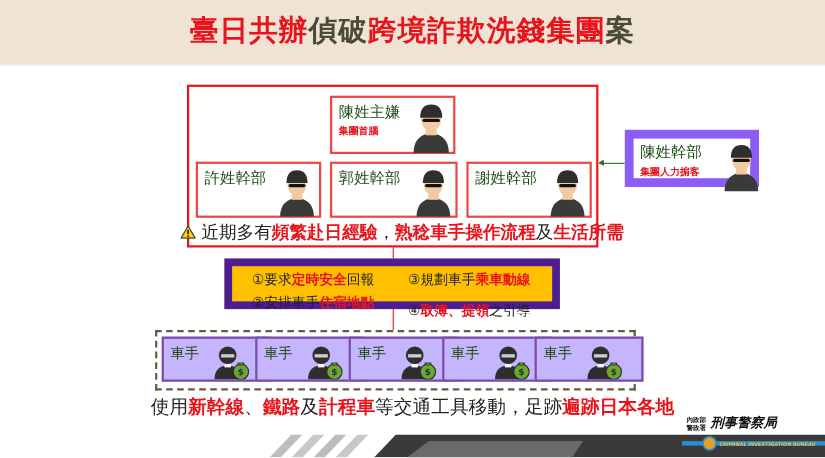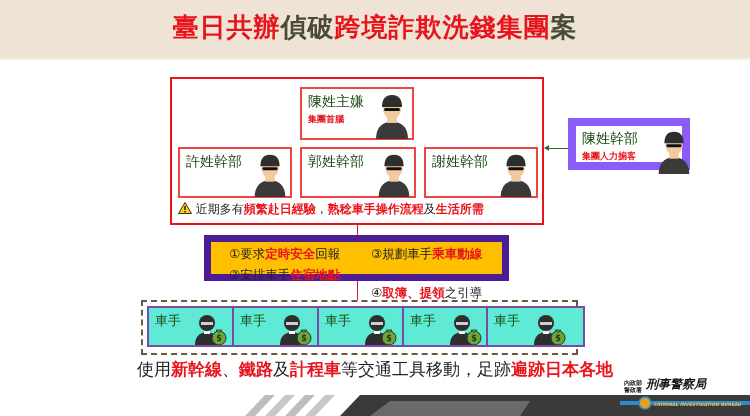--- a/index.html
+++ b/index.html
@@ -6,31 +6,31 @@
   body { width:750px; height:416px; position:relative; overflow:hidden; background:#ffffff; font-family:"DejaVu Sans", sans-serif; }
   .header { position:absolute; left:0; top:0; width:750px; height:58px; background:#efe3d6; border-bottom:2px solid #f6efe8; }
   .title { position:absolute; left:0; top:10px; width:750px; text-align:center; font-size:26px; font-weight:bold; letter-spacing:1px; }
   .title .r { color:#e8141c; }
   .title .d { color:#4a4a38; }
   .red-box { position:absolute; left:170px; top:77px; width:374px; height:148px; border:2px solid #e8141c; box-sizing:border-box; }
   .person-box { position:absolute; background:#fff; border:2px solid #ef4444; box-sizing:border-box; }
   .p-name { position:absolute; left:6px; top:4px; font-size:14px; color:#1c4a14; white-space:nowrap; }
   .p-role { position:absolute; left:6px; top:24px; font-size:9px; font-weight:bold; color:#e8141c; white-space:nowrap; }
   .avatar { position:absolute; }
-  .warn-line { position:absolute; left:178px; top:201px; font-size:12px; color:#222; white-space:nowrap; }
+  .warn-line { position:absolute; left:164px; top:201px; font-size:16px; color:#222; white-space:nowrap; }
   .warn-line .r { color:#e8141c; font-weight:bold; }
   .green-box { position:absolute; left:568px; top:118px; width:122px; height:52px; border:8px solid #8b5cf6; box-sizing:border-box; background:#fff; }
   .vline { position:absolute; background:#e8141c; width:1px; }
   .hline-green { position:absolute; left:545px; top:148px; width:23px; height:1px; background:#2a6e2a; }
   .arrow-green { position:absolute; left:544px; top:145px; width:0; height:0; border-top:3px solid transparent; border-bottom:3px solid transparent; border-right:5px solid #2a6e2a; }
   .yellow-box { position:absolute; left:204px; top:235px; width:305px; height:46px; background:#ffc000; border:7px solid #4c1d95; box-sizing:border-box; }
   .y-item { position:absolute; font-size:12.5px; color:#222; white-space:nowrap; }
   .y-item .r { color:#e8141c; font-weight:bold; }
   .dash-box { position:absolute; left:141px; top:300px; width:437px; height:55px; border:2px dashed #6a5840; box-sizing:border-box; }
-  .driver-box { position:absolute; top:306px; width:99px; height:41px; border:2px solid #7a4aa8; box-sizing:border-box; background:#5eead4; }
+  .driver-box { position:absolute; top:306px; width:99px; height:41px; border:2px solid #7a4aa8; box-sizing:border-box; background:#c4b5fd; }
   .d-name { position:absolute; left:6px; top:4px; font-size:13px; color:#1c4a14; }
   .bottom-line { position:absolute; left:0; top:358px; width:750px; text-align:center; font-size:17px; color:#222; white-space:nowrap; }
   .bottom-line .r { color:#e8141c; font-weight:bold; }
   .stripes { position:absolute; left:230px; top:395px; width:520px; height:21px; overflow:hidden; }
   .logo { position:absolute; left:620px; top:375px; width:130px; height:41px; }
 </style>
 </head>
 <body>
 
 <div class="header"></div>
@@ -112,21 +112,21 @@
 <div class="yellow-box">
   <div class="y-item" style="left:18px;top:4px;">
     <span>①</span><span>要求</span><span class="r">定時安全</span><span>回報</span>
   </div>
   <div class="y-item" style="left:160px;top:4px;text-align:center;">
     <span>③</span><span>規劃車手</span><span class="r">乘車動線</span><span></span>
   </div>
   <div class="y-item" style="left:18px;top:25px;">
     <span>②</span><span>安排車手</span><span class="r">住宿地點</span><span></span>
   </div>
-  <div class="y-item" style="left:160px;top:43px;text-align:right;">
+  <div class="y-item" style="left:160px;top:32px;text-align:right;">
     <span>④</span><span></span><span class="r">取簿、提領</span><span>之引導</span>
   </div>
 </div>
 
 <div class="dash-box"></div>
 
 <div class="driver-box" style="left:147px;">
   <span class="d-name">車手</span>
   <svg style="position:absolute;left:44px;top:3px;" width="34" height="34" viewBox="0 0 34 34">
     <path d="M2 34 Q2 22 14 21 Q26 22 26 34 Z" fill="#2e2e2e"></path>

